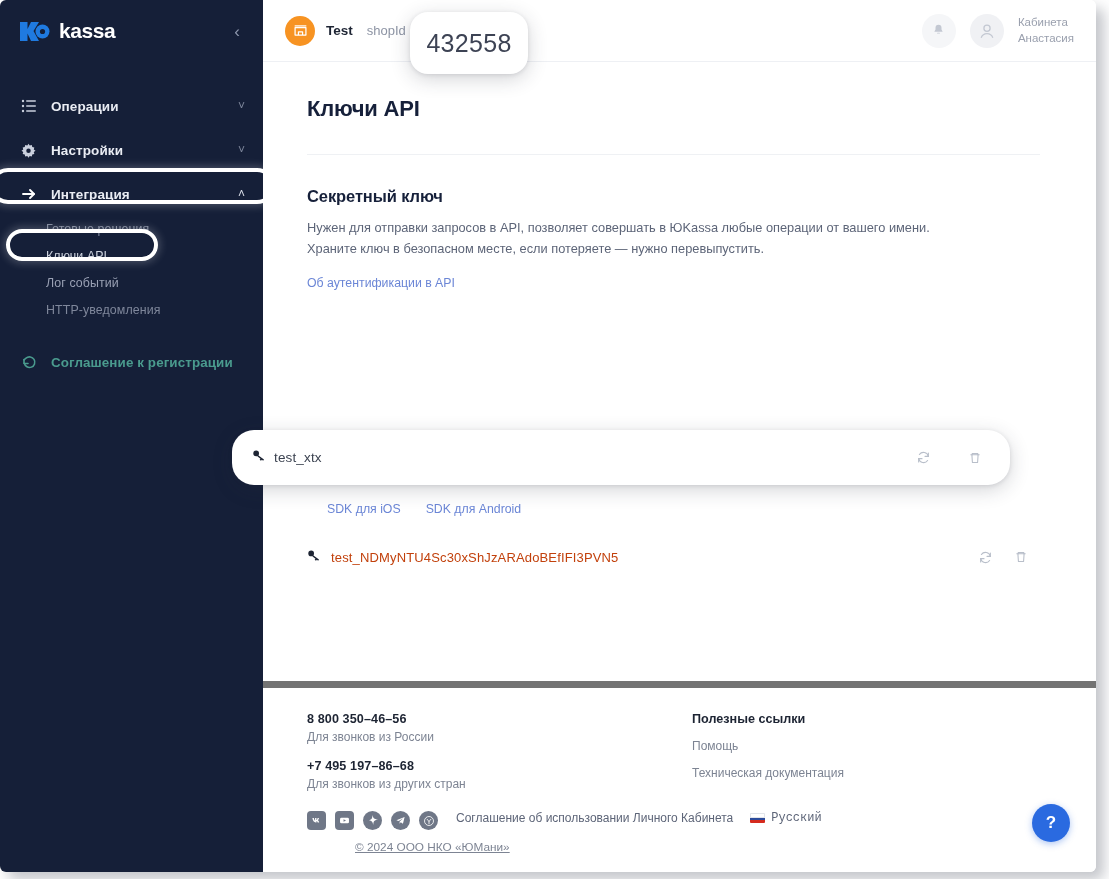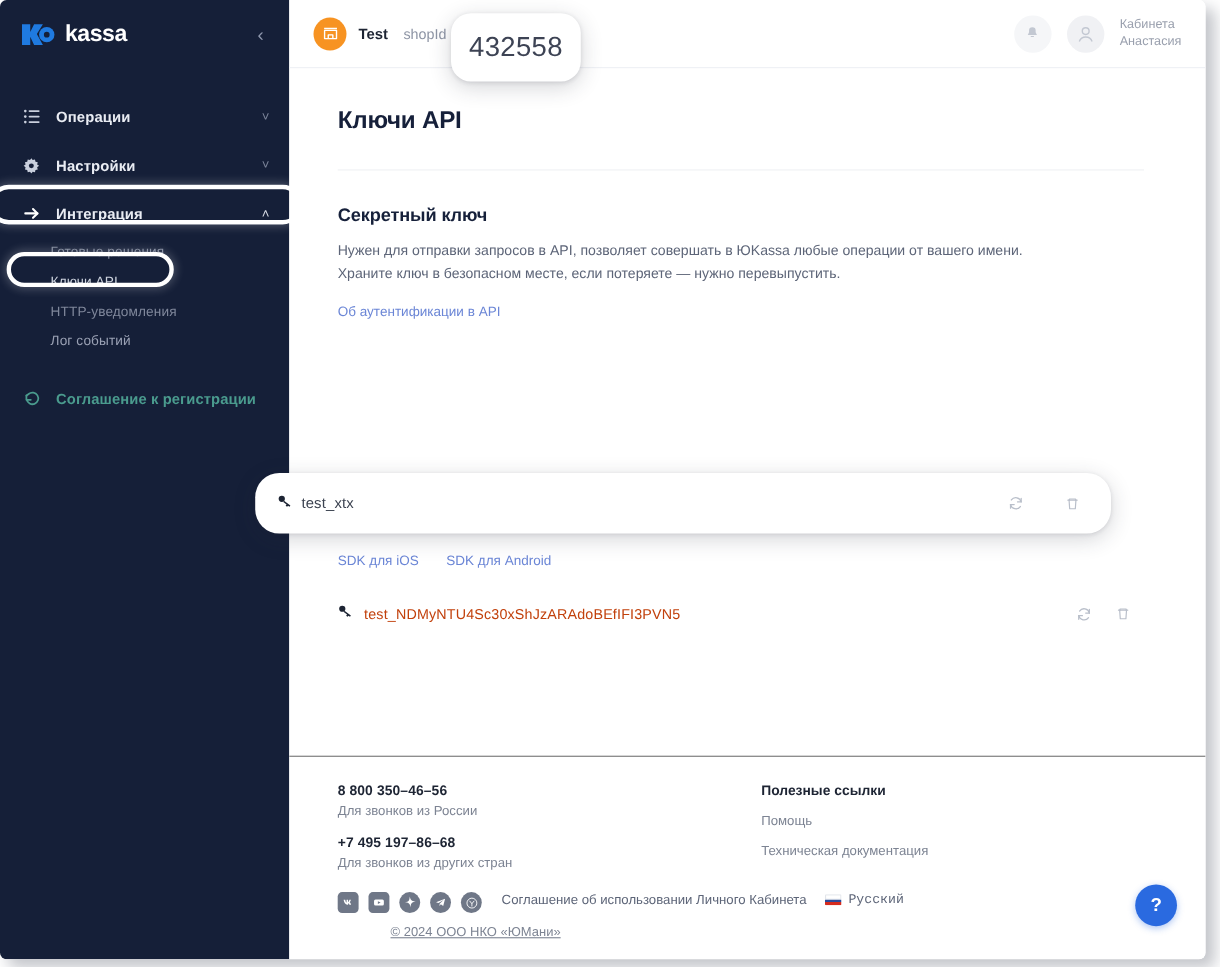--- a/index.html
+++ b/index.html
@@ -144,42 +144,42 @@
     margin-top: 32px; letter-spacing: -0.1px;
   }
   .sec-body {
     font-size: 12.8px; color: #5d6578;
     line-height: 1.62; margin-top: 12px; max-width: 655px;
   }
   .link {
     font-size: 12.3px; color: #6b86d6; cursor: pointer;
     display: inline-block; margin-top: 17px;
   }
-  .link-row { display: flex; gap: 25px; }
+  .link-row { display: flex; gap: 25px; margin-left: 20px; }
 
   .key-row {
     display: flex; align-items: center;
     margin-top: 26px; height: 30px;
     padding-right: 6px;
   }
   .key-ico { width: 20px; flex: 0 0 20px; color: #1d2433; }
   .key-val {
     font-size: 13px; color: #c2410c; flex: 1;
     letter-spacing: 0.15px; margin-left: 4px;
   }
   .row-act {
     width: 26px; height: 26px;
     display: flex; align-items: center; justify-content: center;
     color: #b9bfca; cursor: pointer; margin-left: 10px;
   }
 
   
   .footer {
     flex: 0 0 auto;
-    border-top: 1px solid #737373;
+    border-top: 7px solid #737373;
     padding: 24px 82px 18px 44px;
     position: relative;
   }
   .footer-cols { display: flex; }
   .f-left { width: 385px; }
   .f-phone {
     font-size: 12.6px; font-weight: 700; color: #1d2433;
     letter-spacing: 0.1px;
   }
   .f-sub {
@@ -310,22 +310,22 @@
               <path d="M2 8h11"></path>
                 <path d="M9 4l4 4-4 4"></path>
             </svg>
           </span>
           <span class="nav-label">Интеграция</span>
           <span class="nav-caret" style="color:#d8dce6;">˄</span>
         </div>
 
         <div class="sub-item">Готовые решения</div>
         <div class="sub-item" style="color:#cdd3de;">Ключи API</div>
+        <div class="sub-item" style="color:#9aa1b4;">Лог событий</div>
         <div class="sub-item">HTTP-уведомления</div>
-        <div class="sub-item" style="color:#9aa1b4;">Лог событий</div>
 
         <div class="nav-item register">
           <span class="nav-ico">
             <svg viewBox="0 0 16 16" width="16" height="16" fill="none" stroke="currentColor" stroke-width="1.6" stroke-linecap="round" stroke-linejoin="round">
               <path d="M3 5.5v4h4"></path>
                 <path d="M3.3 9.2A5.3 5.3 0 1 0 5 4.2L3 5.8"></path>
             </svg>
           </span>
           <span class="nav-label">Соглашение к регистрации</span>
         </div>

